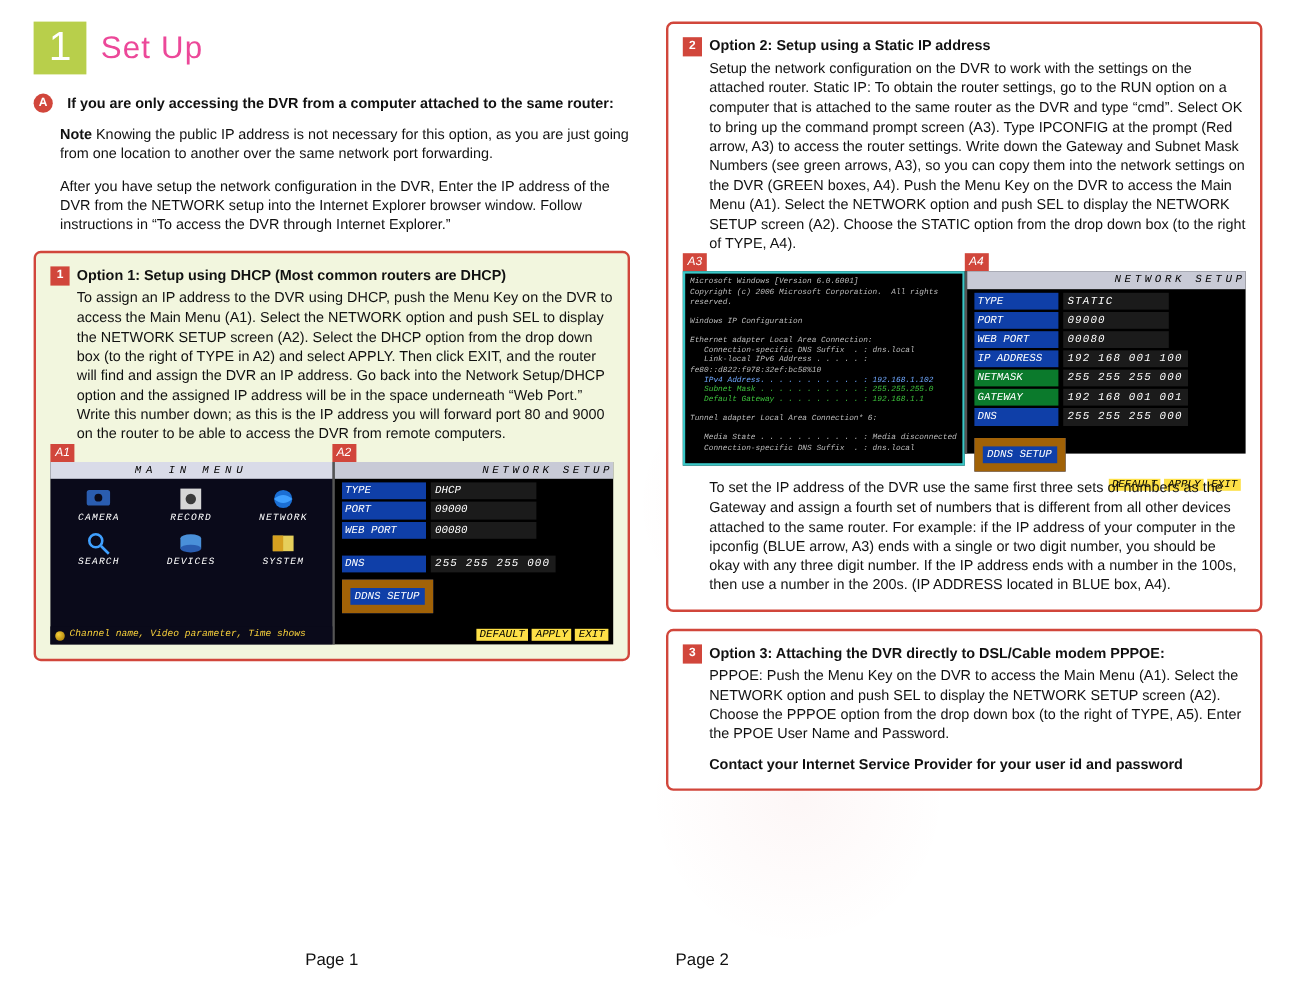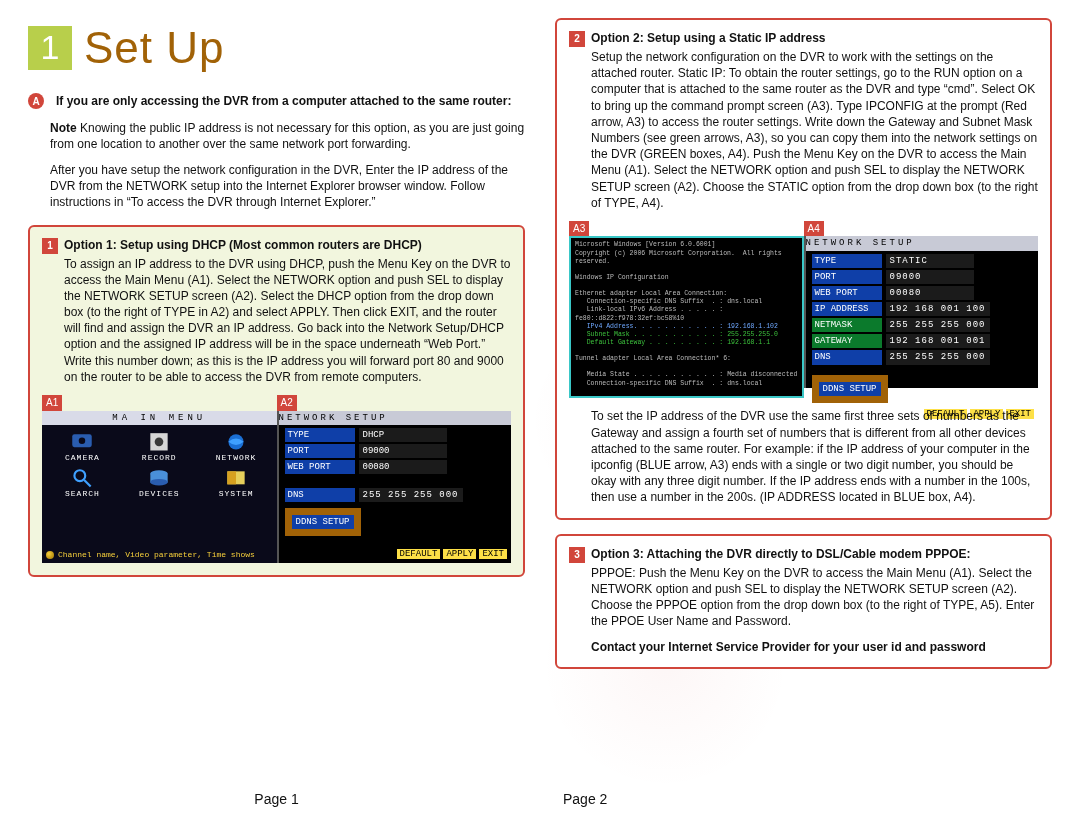--- a/index.html
+++ b/index.html
@@ -51,22 +51,22 @@
     color: #fff;
     width: 44px;
     height: 44px;
     display: flex;
     align-items: center;
     justify-content: center;
     font-size: 34px;
     font-weight: 400;
   }
   .chapter-title {
-    color: #a16207;
-    font-size: 44px;
+    color: #ec4899;
+    font-size: 26px;
     font-weight: 300;
     letter-spacing: 1px;
     text-align: center;
   }
   .circle-marker {
     display: inline-flex;
     width: 16px; height: 16px;
     border-radius: 50%;
     background: #d1463b;
     color: #fff;
@@ -116,21 +116,21 @@
     margin-top: 1px;
   }
   .card-body {
     margin-left: 22px;
     margin-top: 2px;
   }
   .bold { font-weight: bold; }
 
   .screens {
     display: flex;
-    margin-top: 10px;
+    font-style: italic;
   }
   .screen-wrap {
     flex: 1;
     display: flex;
     flex-direction: column;
   }
   .screen-tag {
     background: #d1463b;
     color: #fff;
     font-size: 10px;
@@ -196,21 +196,21 @@
     color: #fff;
     font-family: "Courier New", monospace;
     font-size: 9px;
     display: flex;
     flex-direction: column;
     border-left: 2px solid #555;
   }
   .ns-title {
     background: #c8cad6;
     color: #000;
-    text-align: left;
+    text-align: right;
     letter-spacing: 3px;
     font-size: 9px;
     padding: 1px 0;
   }
   .ns-rows {
     padding: 3px 6px;
     display: flex;
     flex-direction: column;
     gap: 2px;
   }

